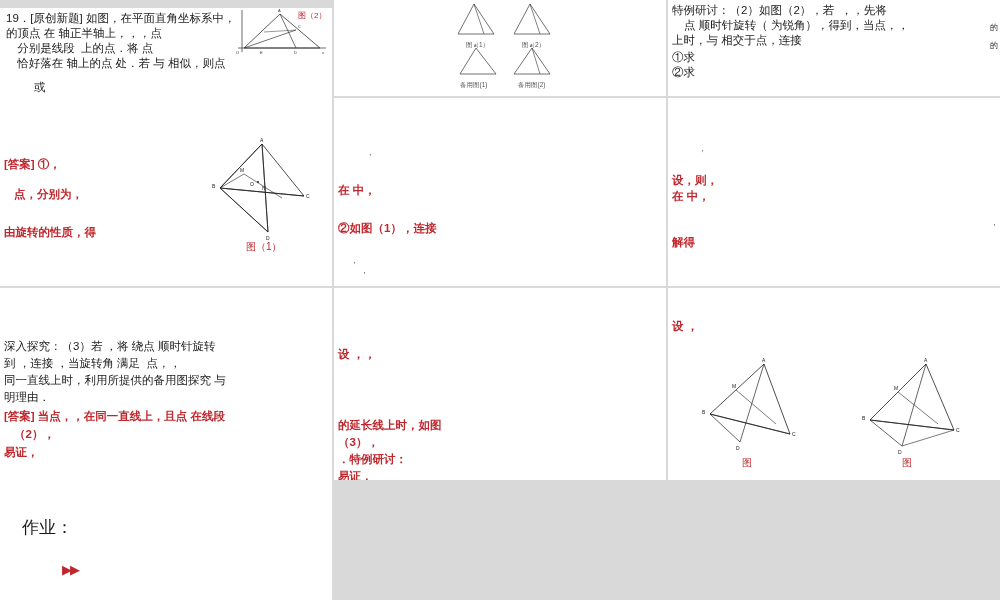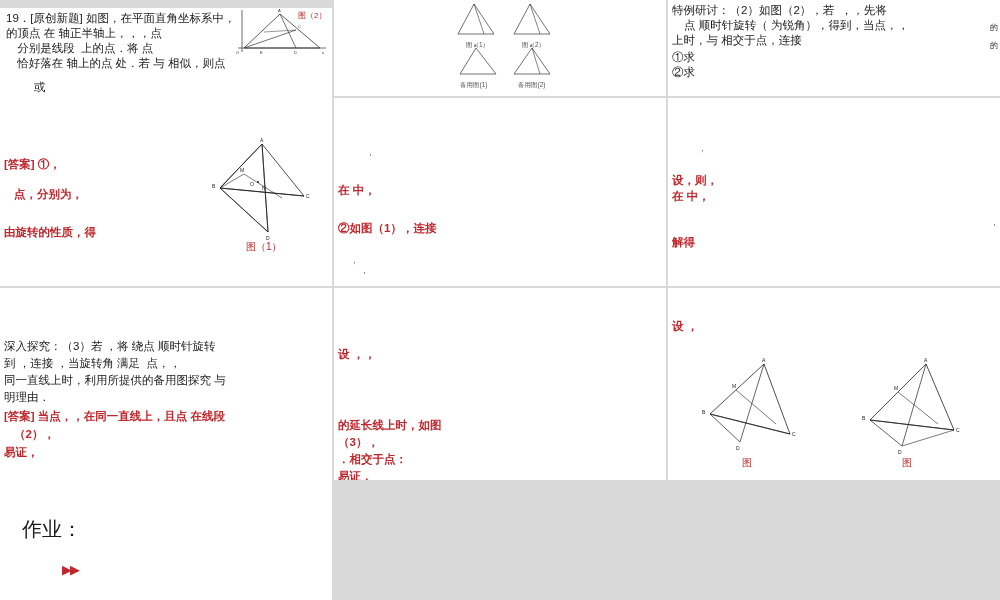--- a/index.html
+++ b/index.html
@@ -43,21 +43,21 @@
   .figlabel{font-size:10px;color:#c0272d;text-align:center;}
 
   svg{display:block;}
   .fig{position:absolute;}
 
   
   .homework-band{
     position:absolute;left:0;top:482px;width:332px;height:118px;background:#fff;
   }
   .hw-title{
-    position:absolute;left:22px;top:34px;font-size:20px;color:#1a1a1a;
+    position:absolute;left:22px;top:34px;font-size:17px;color:#1a1a1a;
   }
   .hw-arrow{
     position:absolute;left:62px;top:80px;font-size:13px;color:#c0272d;letter-spacing:-2px;
   }
   .hw-text{
     position:absolute;left:104px;top:74px;font-size:15px;color:#1a1a1a;
   }
   .dot{position:absolute;font-size:9px;color:#777;}
 </style>
 </head>
@@ -175,21 +175,21 @@
     <div class="txt" style="left:4px;top:101px;">明理由．</div>
     <div class="txt red-b" style="left:4px;top:120px;">[答案] 当点，，在同一直线上，且点 在线段</div>
     <div class="txt red-b" style="left:14px;top:138px;">（2），</div>
     <div class="txt red-b" style="left:4px;top:156px;">易证，</div>
   </div>
 
   <div class="cell c21">
     <div class="txt red-b" style="left:4px;top:58px;">设 ，，</div>
     <div class="txt red-b" style="left:4px;top:129px;">的延长线上时，如图</div>
     <div class="txt red-b" style="left:4px;top:146px;">（3），</div>
-    <div class="txt red-b" style="left:4px;top:163px;">．相交于点：</div>
+    <div class="txt red-b" style="left:4px;top:163px;">．特例研讨：</div>
     <div class="txt red-b" style="left:4px;top:180px;">易证，</div>
     <div class="dot" style="left:322px;top:92px;"></div>
   </div>
 
   <div class="cell c22">
     <div class="txt red-b" style="left:4px;top:30px;">设 ，</div>
 
     <div class="fig" style="left:24px;top:70px;">
       <svg width="120" height="100" viewBox="0 0 120 100">
         <polygon points="72,6 18,56 98,76" fill="none" stroke="#222" stroke-width="0.8"></polygon>

